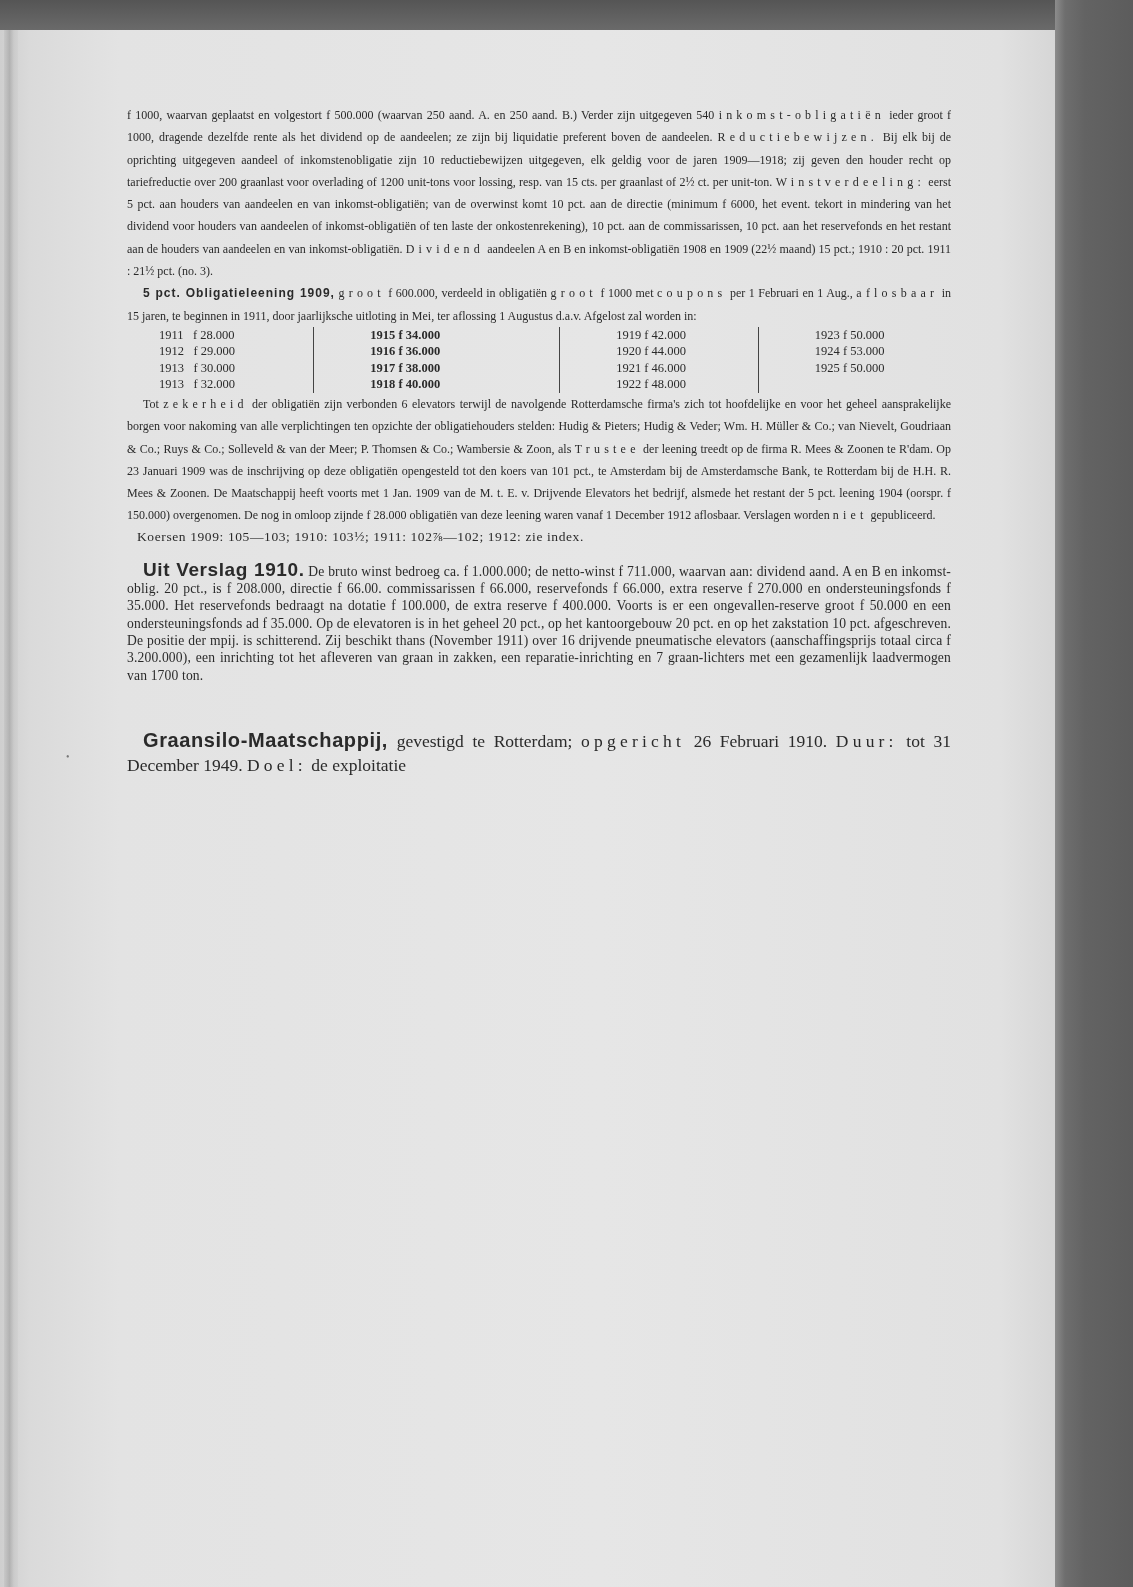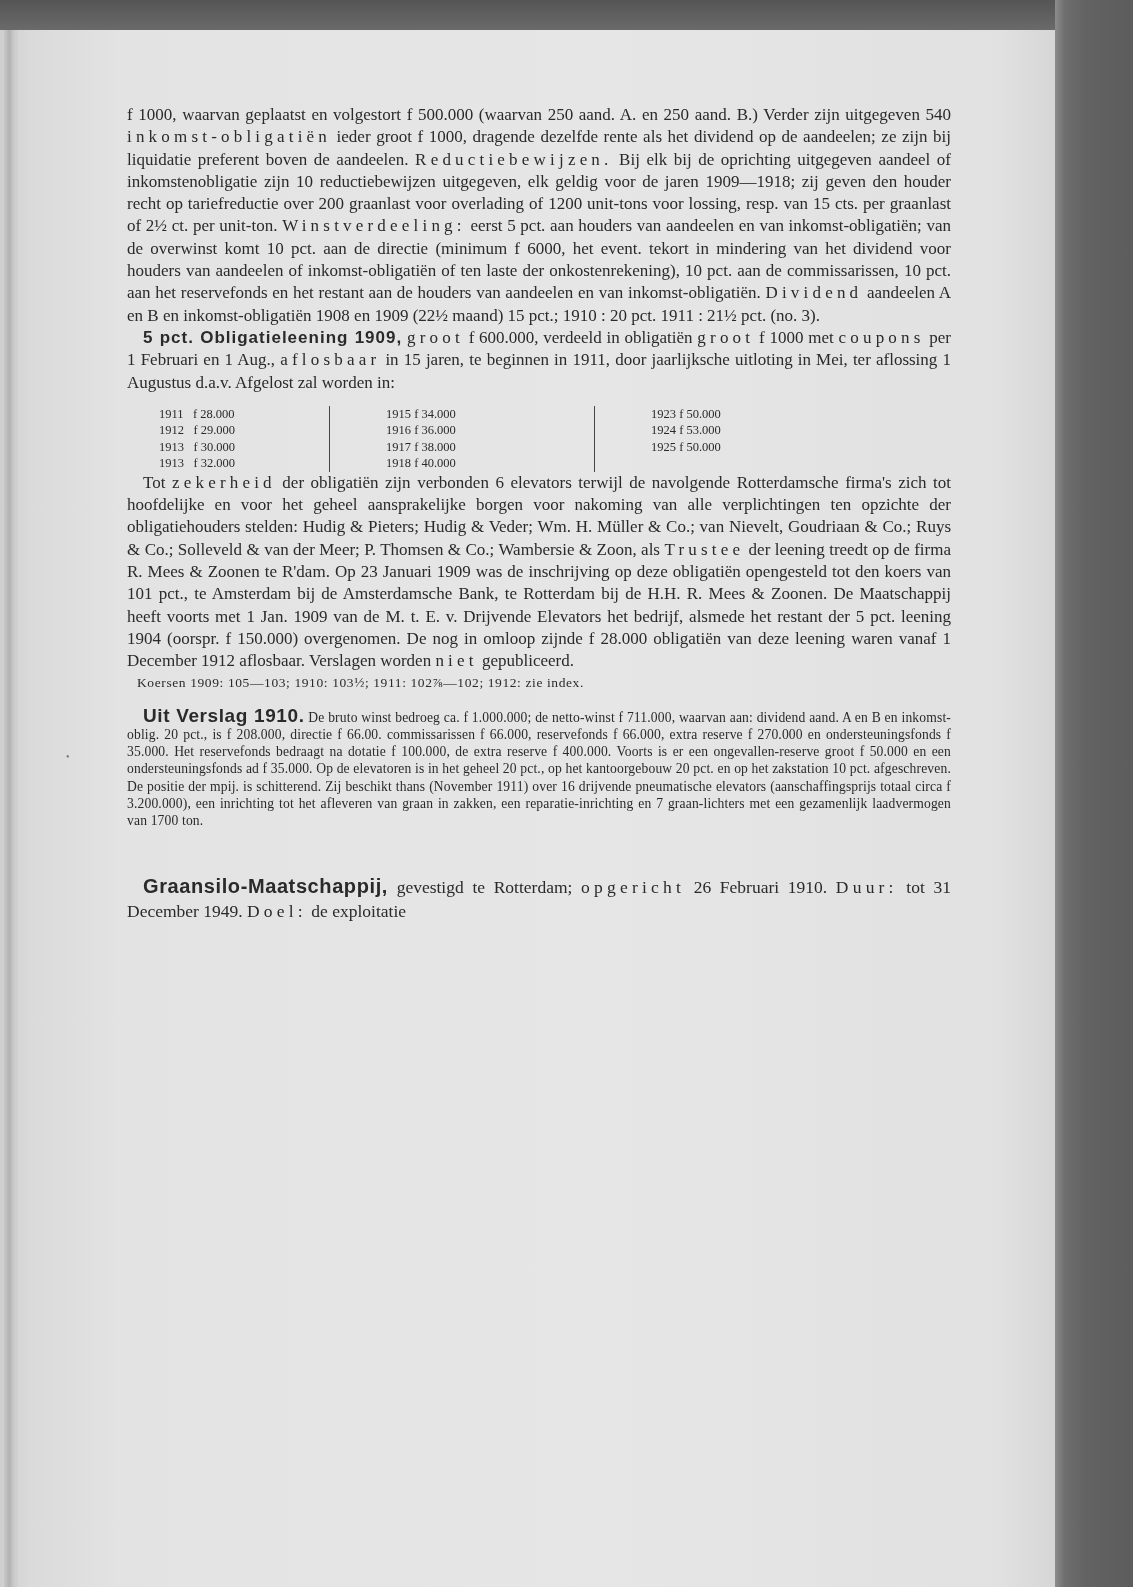--- a/index.html
+++ b/index.html
@@ -37,42 +37,42 @@
     .header .running-title {
       position: absolute; left: 0; right: 0; text-align: center; top: 4px;
       font-style: italic; letter-spacing: 0.3px;
       padding-left: 20px;
     }
     .header .page-number {
       position: absolute; right: 0; top: 4px;
     }
     p { margin: 0; }
     .body-text {
-      font-size: 17px; line-height: 22.3px;
+      font-size: 12px; line-height: 22.3px;
       text-align: justify;
       text-align-last: left;
       hyphens: manual;
     }
     .sp { letter-spacing: 4.2px; }
     .sans-bold {
       font-family: "Liberation Sans", "DejaVu Sans", sans-serif;
       font-weight: bold; letter-spacing: 1px;
     }
     .indent { text-indent: 16px; }
     .amort-table {
-      margin-top: 12px; margin-left: 32px;
+      margin-top: 0px; margin-left: 32px;
       display: flex; font-size: 12.5px; line-height: 16.5px;
       font-family: "Liberation Serif", serif;
     }
     .amort-col {
       display: flex; flex-direction: column;
       padding: 0 0 0 0;
     }
     .amort-col.c1 { width: 170px; }
-    .amort-col.c2 { width: 208px; padding-left: 56px; border-left: 1px solid #444; }
+    .amort-col.c2 { width: 208px; padding-left: 56px; border-left: 1px solid #444; font-weight: bold; }
     .amort-col.c3 { width: 156px; padding-left: 56px; border-left: 1px solid #444; }
     .amort-col.c4 { width: 150px; padding-left: 56px; border-left: 1px solid #444; height: 66px; }
     .amort-col.c1 .row, .amort-col .row { white-space: pre; }
     .koersen {
       font-size: 13.5px; letter-spacing: 0.6px;
       margin-top: 0px; padding-left: 10px; line-height: 20px;
     }
     .report {
       margin-top: 14px;
       font-size: 13.6px; line-height: 17.3px;
@@ -116,20 +116,26 @@
       <span class="row">1912   f 29.000</span>
       <span class="row">1913   f 30.000</span>
       <span class="row">1913   f 32.000</span>
     </div>
     <div class="amort-col c2">
       <span class="row">1915 f 34.000</span>
       <span class="row">1916 f 36.000</span>
       <span class="row">1917 f 38.000</span>
       <span class="row">1918 f 40.000</span>
     </div>
+    <div class="amort-col c3">
+      <span class="row">1919 f 42.000</span>
+      <span class="row">1920 f 44.000</span>
+      <span class="row">1921 f 46.000</span>
+      <span class="row">1922 f 48.000</span>
+    </div>
     <div class="amort-col c4">
       <span class="row">1923 f 50.000</span>
       <span class="row">1924 f 53.000</span>
       <span class="row">1925 f 50.000</span>
     </div>
   </div>
 
 
   <p class="body-text indent">
     <span>Tot </span><span class="sp">zekerheid</span><span> der obligatiën zijn verbonden 6 elevators terwijl de navolgende Rotterdamsche firma's zich tot hoofdelijke en voor het geheel aansprakelijke borgen voor nakoming van alle verplichtingen ten opzichte der obligatiehouders stelden: Hudig &amp; Pieters; Hudig &amp; Veder; Wm. H. Müller &amp; Co.; van Nievelt, Goudriaan &amp; Co.; Ruys &amp; Co.; Solleveld &amp; van der Meer; P. Thomsen &amp; Co.; Wambersie &amp; Zoon, als </span><span class="sp">Trustee</span><span> der leening treedt op de firma R. Mees &amp; Zoonen te R'dam. Op 23 Januari 1909 was de inschrijving op deze obligatiën opengesteld tot den koers van 101 pct., te Amsterdam bij de Amsterdamsche Bank, te Rotterdam bij de H.H. R. Mees &amp; Zoonen. De Maatschappij heeft voorts met 1 Jan. 1909 van de M. t. E. v. Drijvende Elevators het bedrijf, alsmede het restant der 5 pct. leening 1904 (oorspr. f 150.000) overgenomen. De nog in omloop zijnde f 28.000 obligatiën van deze leening waren vanaf 1 December 1912 aflosbaar. Verslagen worden </span><span class="sp">niet</span><span> gepubliceerd.</span>

